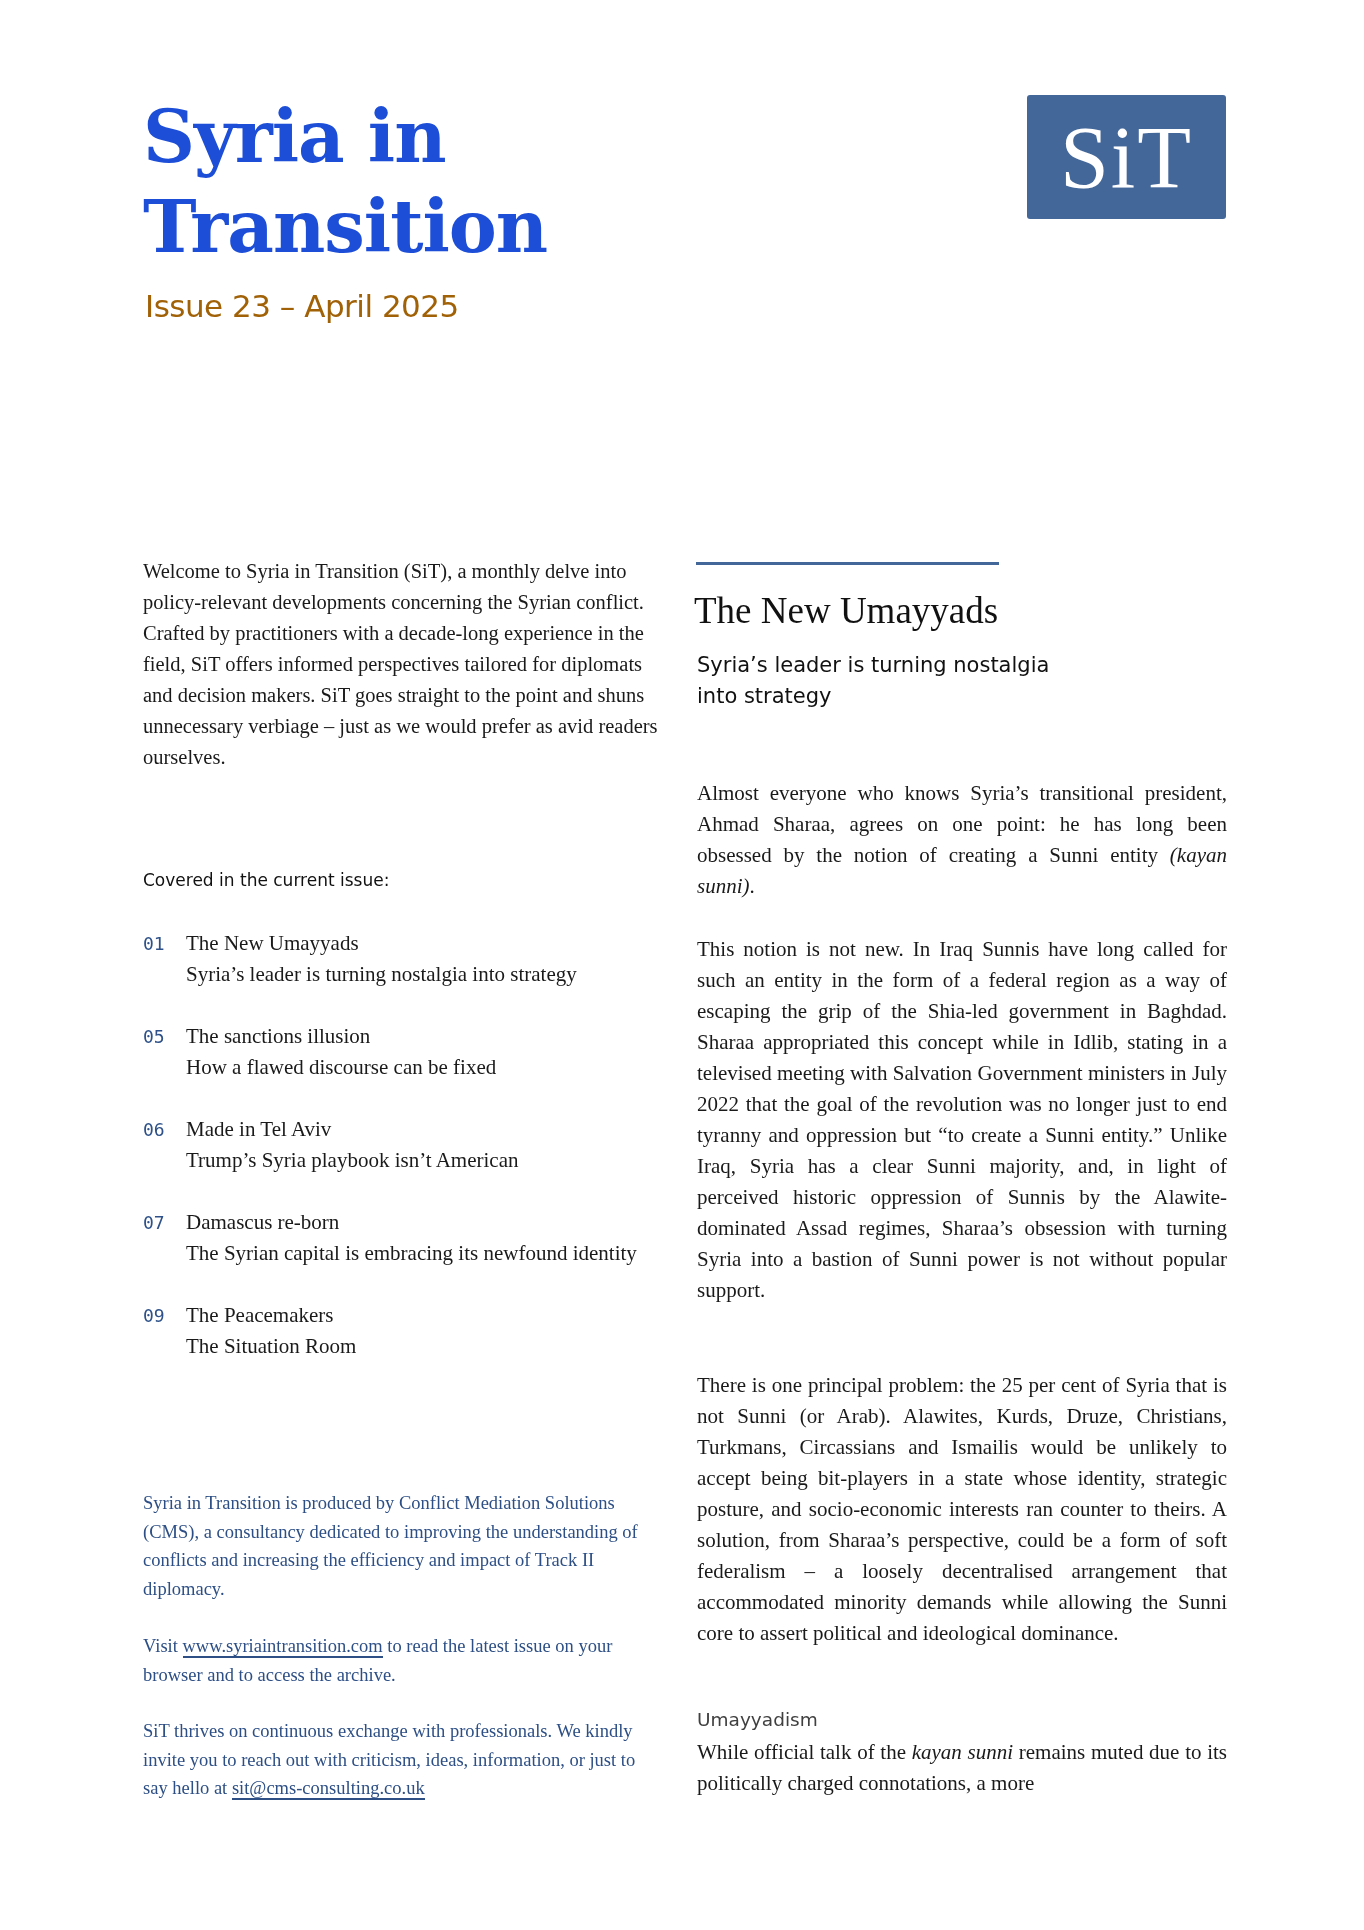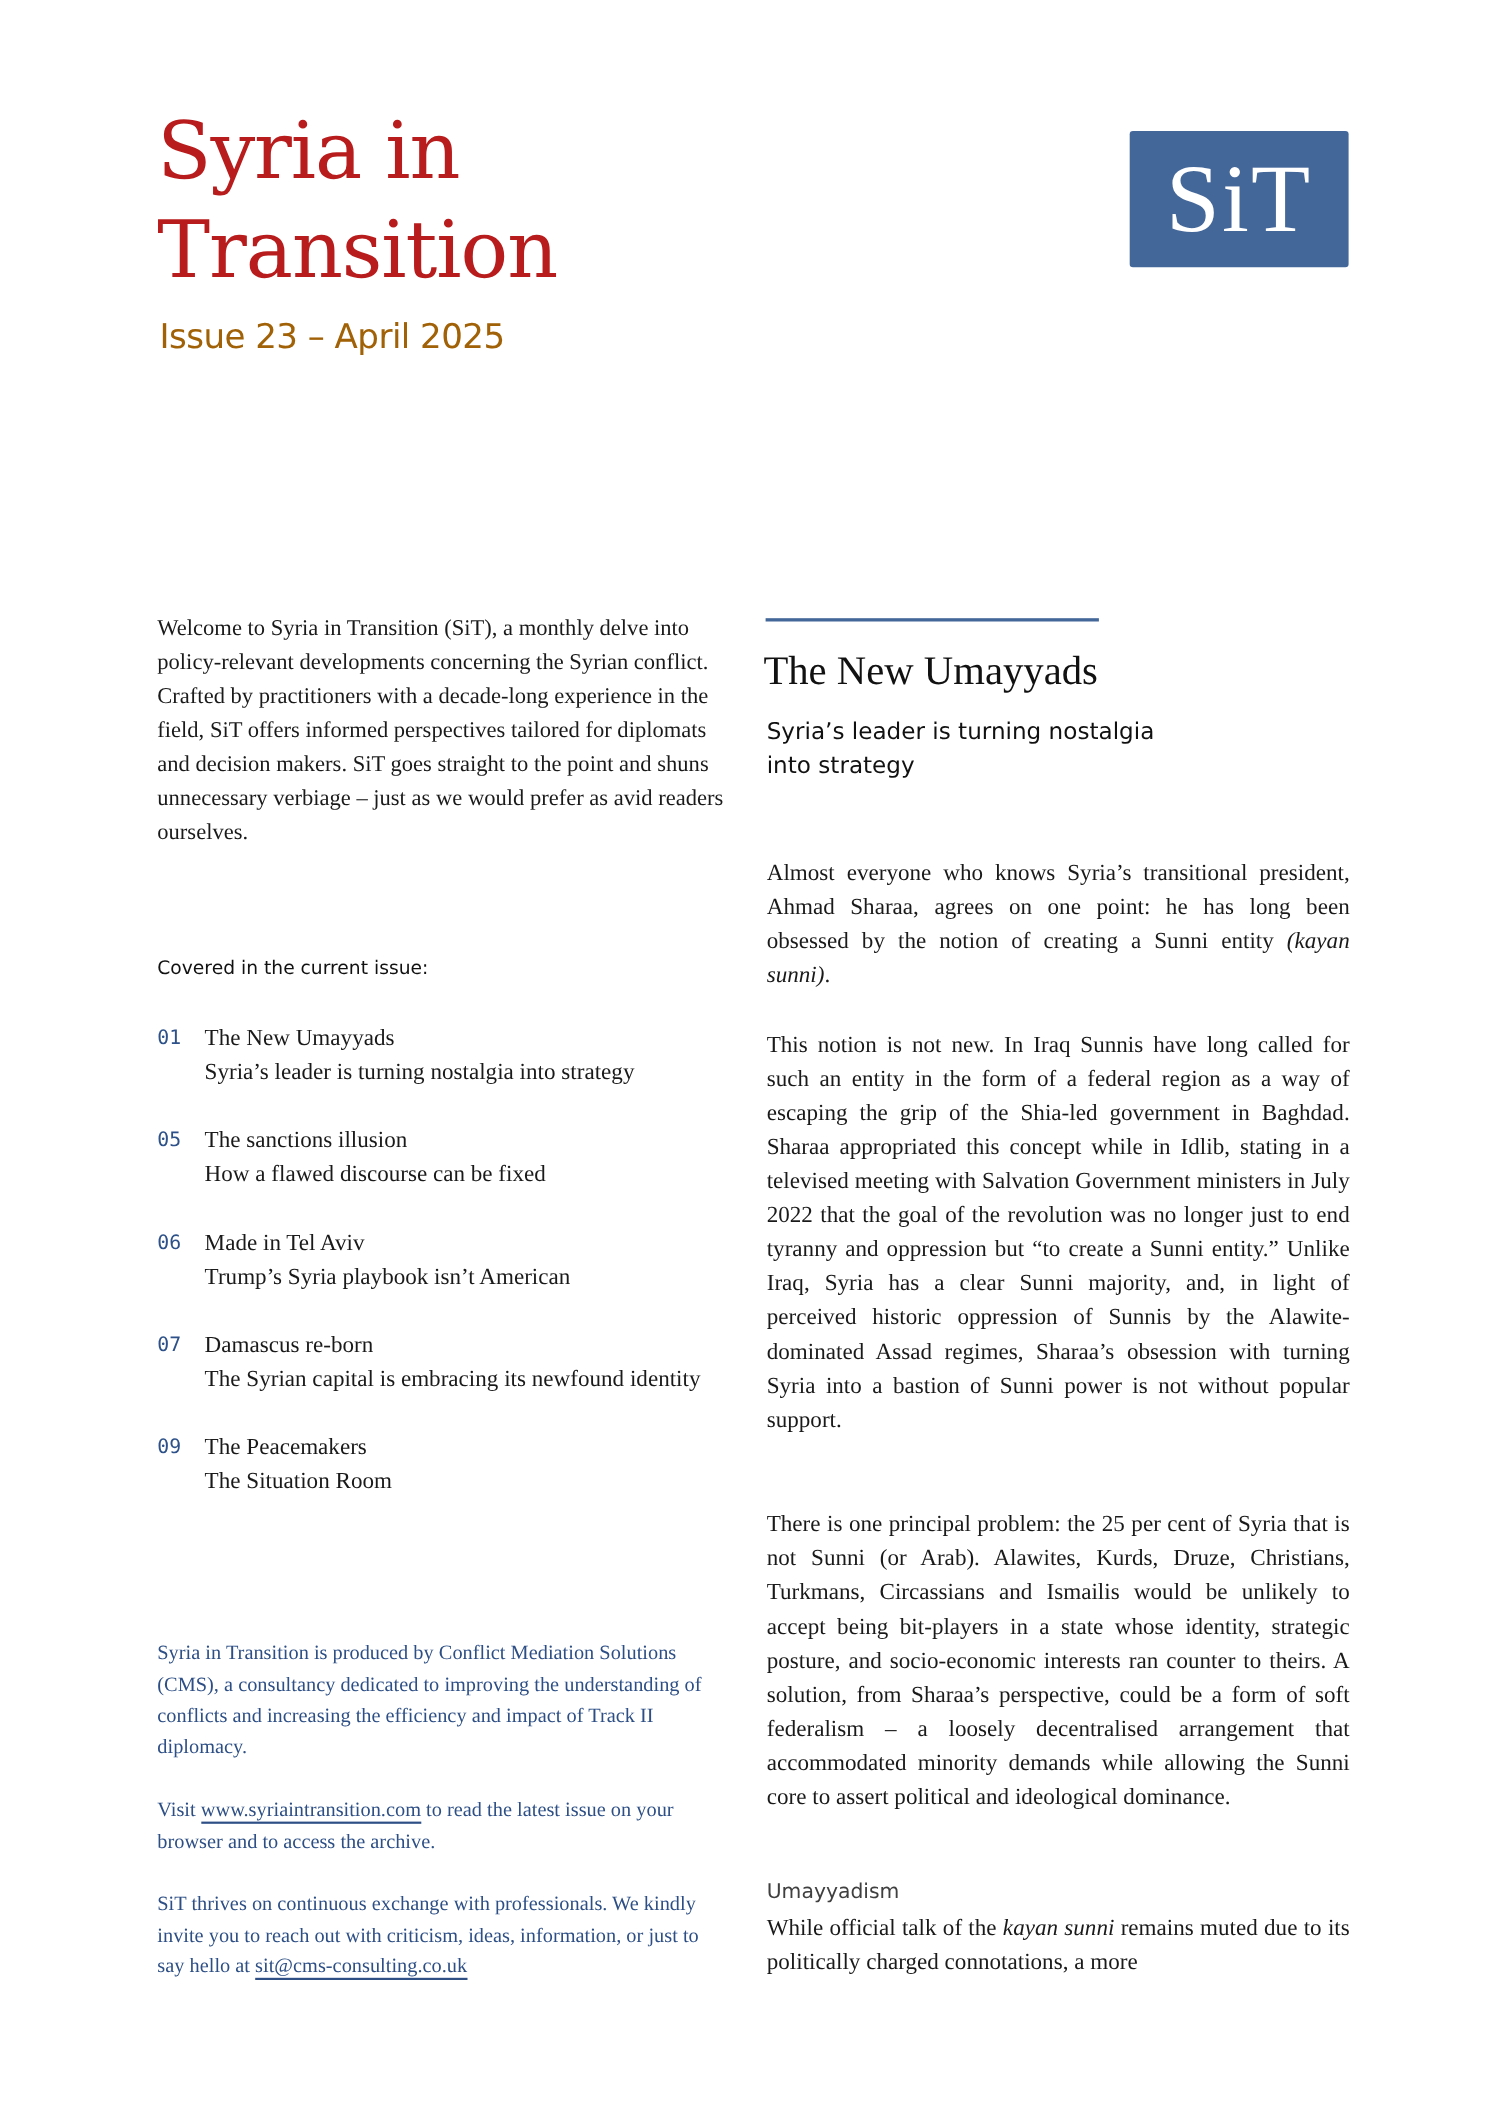--- a/index.html
+++ b/index.html
@@ -1,35 +1,34 @@
 <!DOCTYPE html>
 <html><head>
 <meta charset="utf-8">
 <style>
   html, body { margin: 0; padding: 0; background: #ffffff; }
   body { width: 1364px; height: 1930px; position: relative; overflow: hidden; }
 
   .title {
     position: absolute; left: 143px; top: 92px;
-    font-family: "DejaVu Serif", serif; font-weight: normal;
-    color: #b91c1c; font-size: 72px; line-height: 90px; letter-spacing: -1px;
+    font-family: "DejaVu Serif", serif; font-weight: bold;
+    color: #1d4ed8; font-size: 72px; line-height: 90px; letter-spacing: -1px;
     margin: 0;
   }
   .issue {
     position: absolute; left: 145px; top: 288px;
     font-family: "DejaVu Sans", sans-serif; font-size: 31px; color: #a16207;
     letter-spacing: -0.5px;
   }
   .logo {
     position: absolute; left: 1027px; top: 95px; width: 199px; height: 124px;
     background: #44679a; border-radius: 3px;
     display: flex; align-items: center; justify-content: center;
     color: #fff; font-family: "Liberation Serif", serif; font-size: 88px;
     letter-spacing: 2px;
-    margin-top: 24px;
   }
 
   .left { position: absolute; left: 143px; width: 520px; }
   .intro {
     top: 556px;
     font-family: "Liberation Serif", serif; font-size: 20.5px; line-height: 31px; color: #1a1a1a;
   }
   .covered-label {
     position: absolute; left: 143px; top: 870px;
     font-family: "DejaVu Sans", sans-serif; font-size: 17px; color: #111;

